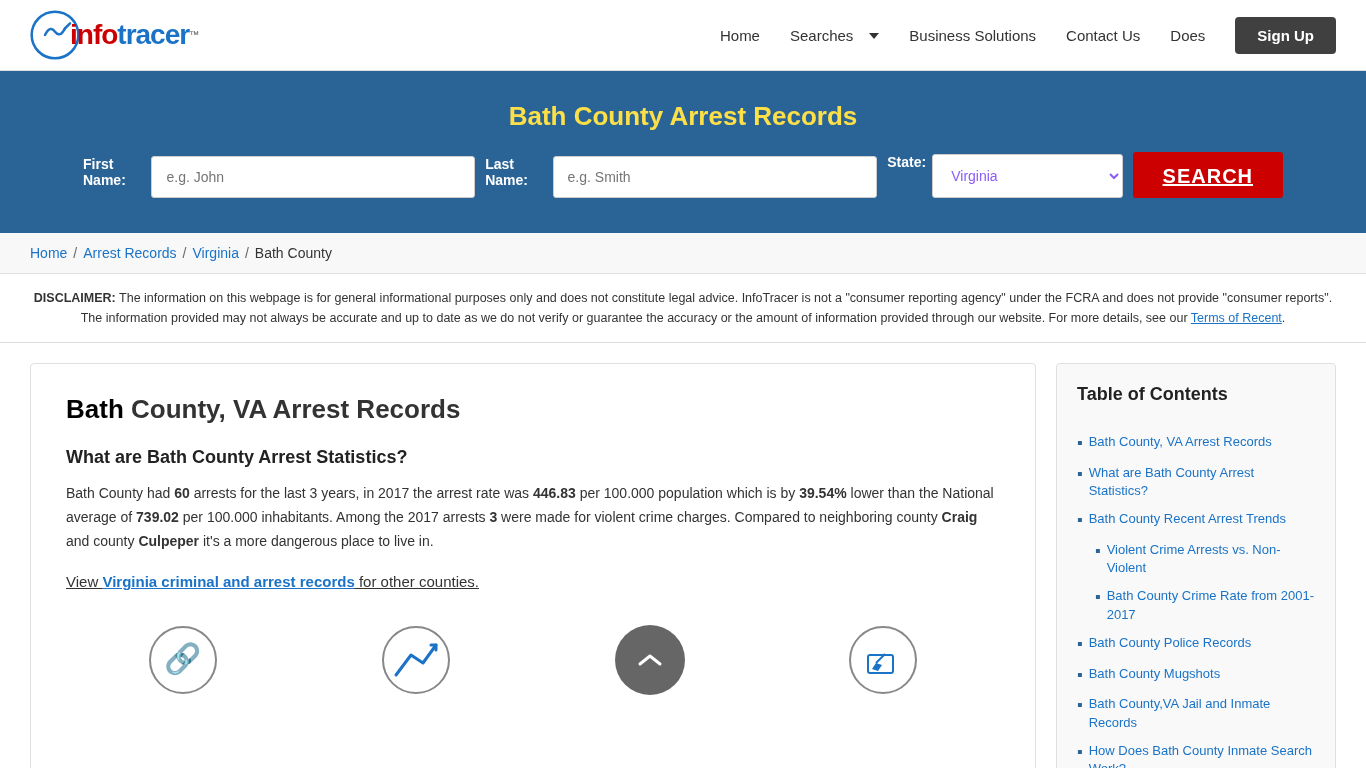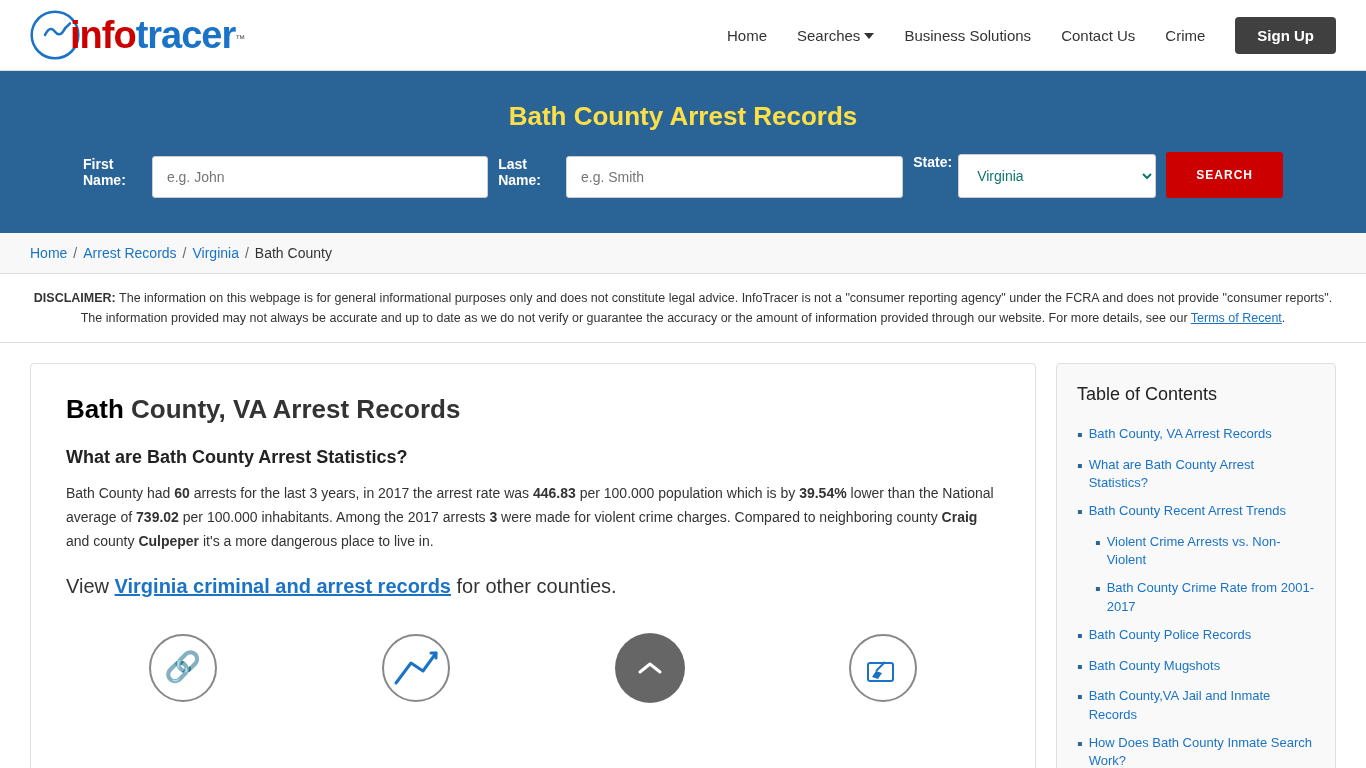--- a/index.html
+++ b/index.html
@@ -12,21 +12,21 @@
       justify-content: space-between;
       padding: 10px 30px;
       border-bottom: 1px solid #ddd;
       background: #fff;
     }
     .logo-area {
       display: flex;
       align-items: center;
     }
     .logo-text {
-      font-size: 38px;
+      font-size: 28px;
       font-weight: bold;
       color: #cc0000;
       letter-spacing: -1px;
     }
     .logo-tm {
       font-size: 10px;
       color: #555;
       vertical-align: super;
     }
     .nav {
@@ -36,21 +36,21 @@
     }
     .nav-item {
       color: #333;
       text-decoration: none;
       font-size: 15px;
       cursor: pointer;
     }
     .nav-searches {
       display: flex;
       align-items: center;
-      gap: 4px;
+      gap: 16px;
     }
     .chevron-down {
       display: inline-block;
       width: 0;
       height: 0;
       border-left: 5px solid transparent;
       border-right: 5px solid transparent;
       border-top: 6px solid #333;
       margin-top: 2px;
     }
@@ -103,34 +103,35 @@
     .form-group.first-name { flex: 1; }
     .form-group.last-name { flex: 1; }
     .form-group.state { flex: 0.6; }
     .form-group input, .form-group select {
       padding: 12px 14px;
       font-size: 14px;
       border: 1px solid #ccc;
       border-radius: 3px;
       width: 100%;
       background: #fff;
-      color: #0f766e;
+      color: #8b5cf6;
     }
     .btn-search {
       background: #cc0000;
       color: #fff;
-      font-size: 12px;
+      font-size: 20px;
       font-weight: bold;
       padding: 13px 30px;
       border: none;
       border-radius: 3px;
       cursor: pointer;
       letter-spacing: 1px;
       white-space: nowrap;
       height: 46px;
+      text-decoration: underline;
     }
 
     
     .breadcrumb-bar {
       padding: 12px 30px;
       background: #f8f8f8;
       border-bottom: 1px solid #e0e0e0;
     }
     .breadcrumb {
       display: flex;
@@ -197,30 +198,31 @@
     }
     .article-para {
       font-size: 14px;
       line-height: 1.7;
       color: #333;
       margin-bottom: 16px;
     }
     .article-para strong { font-weight: bold; }
     .article-para a { color: #1a73c7; font-weight: bold; }
     .article-para.view-link {
-      font-size: 20px;
+      font-size: 15px;
       font-weight: normal;
+      text-decoration: underline;
     }
 
     
     .toc-title {
       font-size: 18px;
-      font-weight: normal;
+      font-weight: bold;
       color: #222;
-      margin-bottom: 20px;
+      margin-bottom: 28px;
     }
     .toc-list {
       list-style: none;
       padding: 0;
     }
     .toc-list li {
       display: flex;
       align-items: flex-start;
       gap: 6px;
       margin-bottom: 10px;
@@ -278,21 +280,21 @@
     </div>
   </div>
   <nav class="nav">
     <a class="nav-item" href="#">Home</a>
     <div class="nav-item nav-searches">
       <span>Searches</span>
       <span class="chevron-down"></span>
     </div>
     <a class="nav-item" href="#">Business Solutions</a>
     <a class="nav-item" href="#">Contact Us</a>
-    <a class="btn-login" href="#">Crime</a>
+    <a class="btn-login" href="#">Does</a>
     <button class="btn-signup">Sign Up</button>
   </nav>
 </header>
 
 <section class="hero">
   <h1 class="hero-title">Bath County Arrest Records</h1>
   <div class="search-form">
     <div class="form-group first-name">
       <label>First Name:</label>
       <input type="text" placeholder="e.g. John" style="">

